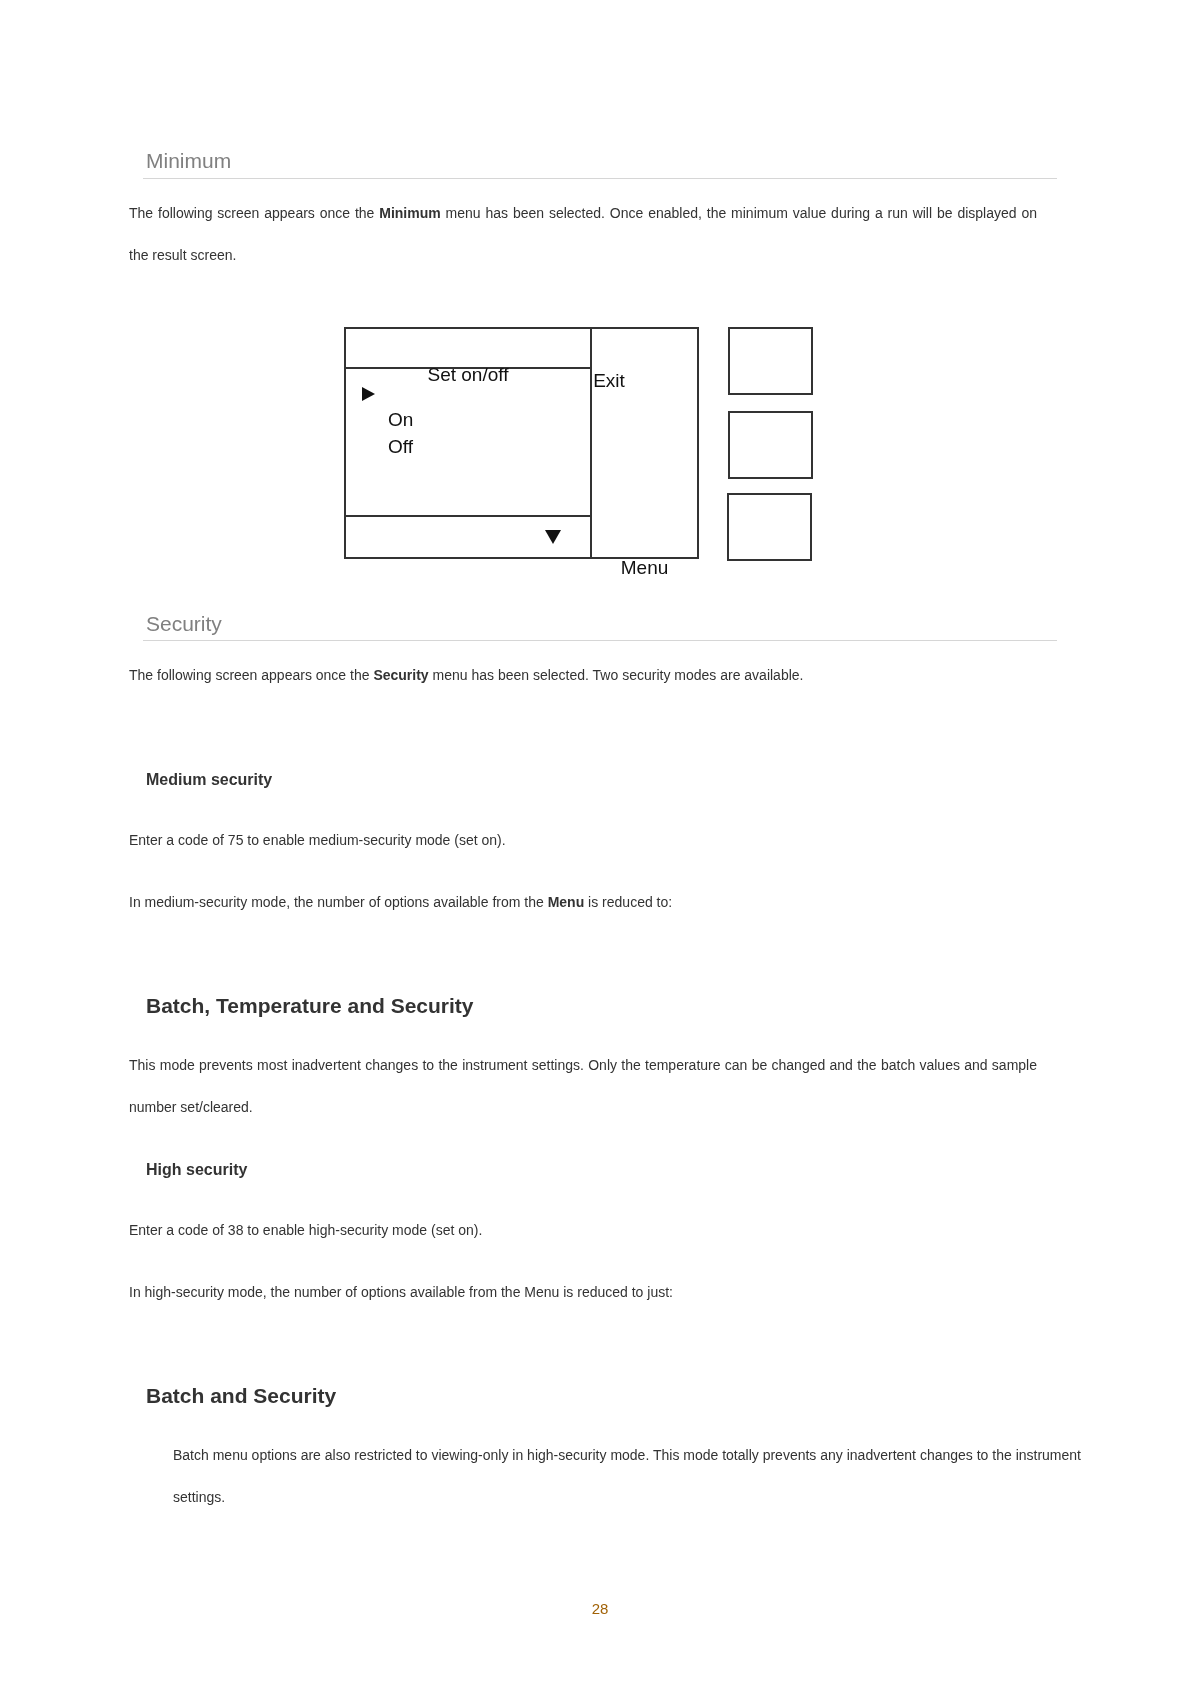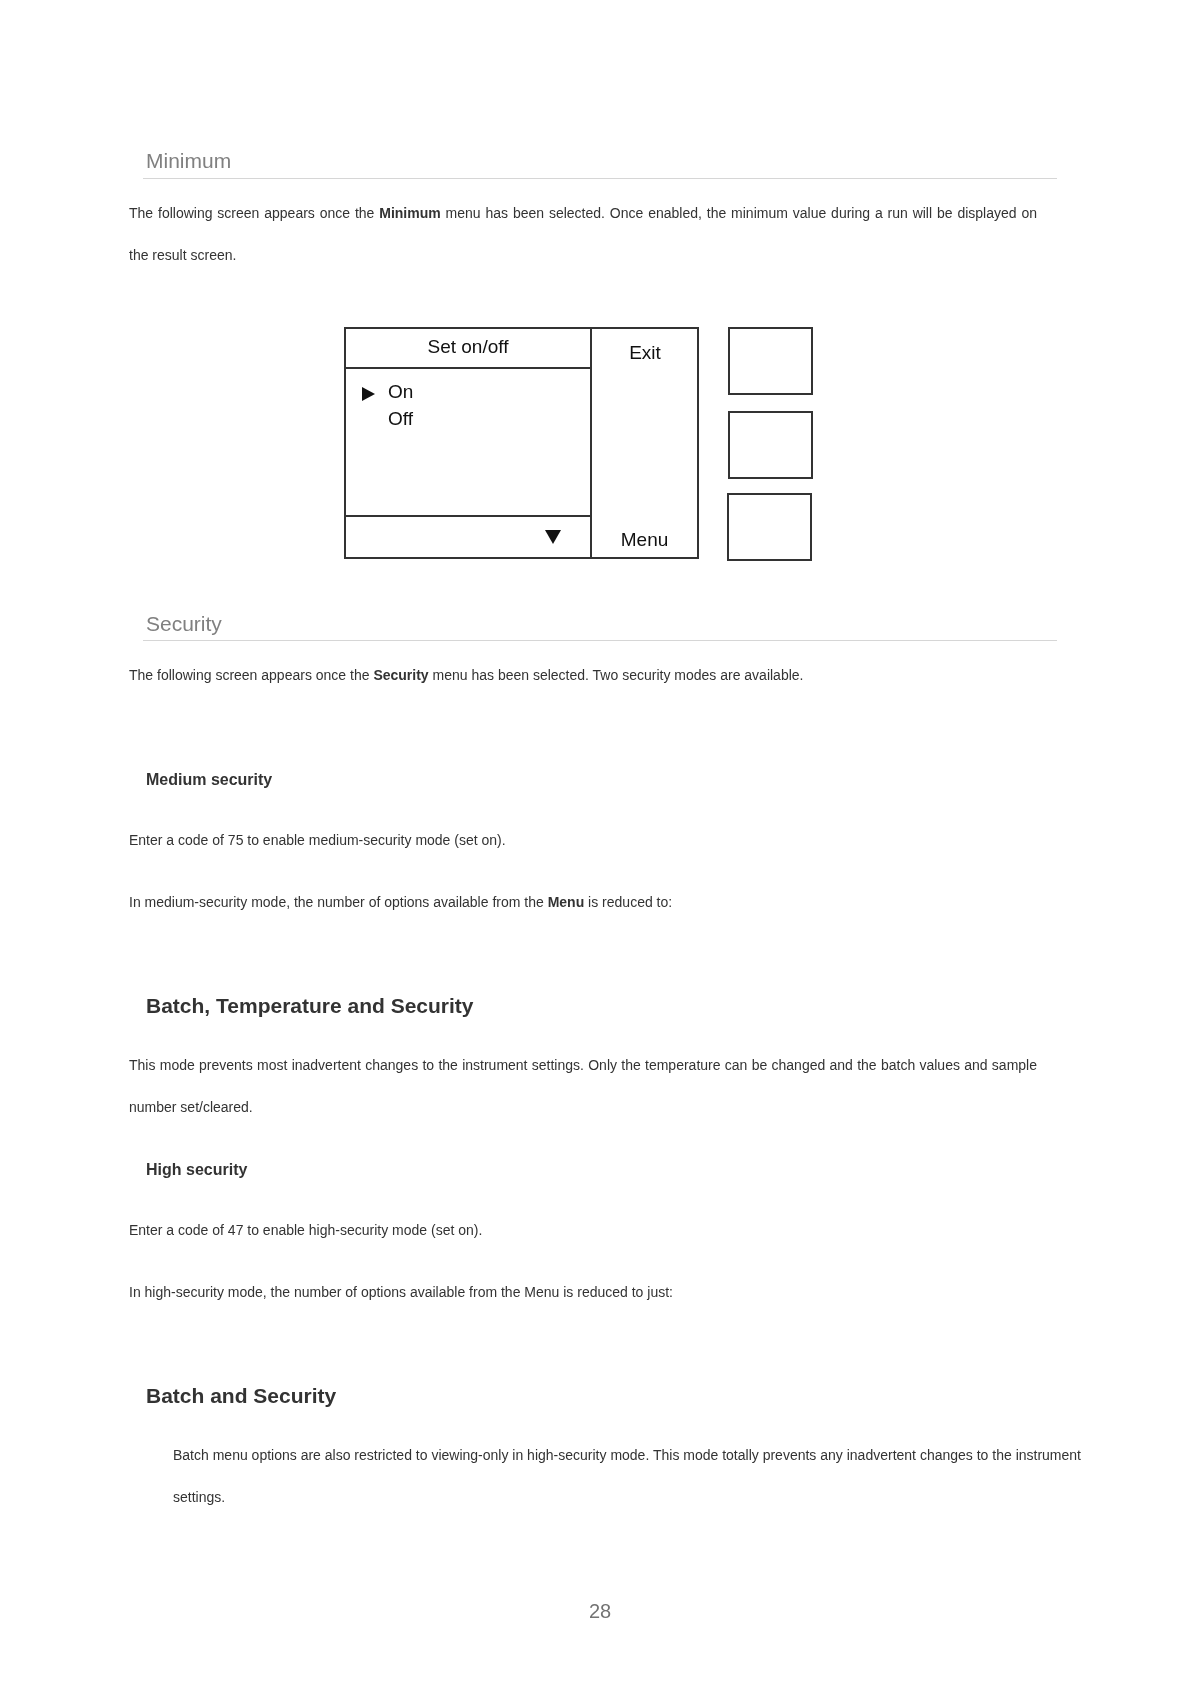--- a/index.html
+++ b/index.html
@@ -7,25 +7,25 @@
          font-family: "Liberation Sans", sans-serif; color: #333333; }
   .abs { position: absolute; }
   .sec-heading { position: absolute; left: 146px; font-size: 21px; color: #808080; line-height: 24px; }
   .divider { position: absolute; left: 143px; width: 914px; height: 0; border-top: 1px solid #d6d6d6; }
   .para { position: absolute; left: 129px; width: 908px; font-size: 14px; line-height: 42px;
           text-align: justify; text-align-last: left; margin: 0; }
   .para b { font-weight: bold; color: #333333; }
   .subhead { position: absolute; left: 146px; font-size: 16px; font-weight: bold; line-height: 24px; }
   .center { position: absolute; left: 146px; width: 908px; font-size: 21px;
             font-weight: bold; line-height: 24px; }
-  .page-num { position: absolute; left: 0; width: 1200px; text-align: center; font-size: 20px;
-              color: #737373; top: 1600px; }
+  .page-num { position: absolute; left: 0; width: 1200px; text-align: center; font-size: 15px;
+              color: #a16207; top: 1600px; }
   
   .box { position: absolute; border: 2px solid #333333; box-sizing: border-box; background: #fff; }
-  .dtext { position: absolute; font-size: 19px; color: #111111; line-height: 20px; }
+  .dtext { position: absolute; font-size: 19px; color: #111111; line-height: 20px; margin-top: 28px; }
   .tri-right { position: absolute; width: 0; height: 0; border-top: 7px solid transparent;
                border-bottom: 7px solid transparent; border-left: 13px solid #111; }
   .tri-down { position: absolute; width: 0; height: 0; border-left: 8px solid transparent;
               border-right: 8px solid transparent; border-top: 14px solid #111; }
 </style>
 </head>
 <body>
 
 <div class="sec-heading" style="top:149px;">Minimum</div>
 <div class="divider" style="top:178px;"></div>
@@ -35,37 +35,37 @@
   <div class="box" style="left:344px; top:327px; width:248px; height:232px;"></div>
   <div class="abs" style="left:346px; top:367px; width:244px; border-top:2px solid #333;"></div>
   <div class="abs" style="left:346px; top:515px; width:244px; border-top:2px solid #333;"></div>
   <div class="dtext" style="left:346px; top:337px; width:244px; text-align:center;">Set on/off</div>
   <div class="tri-right" style="left:362px; top:387px;"></div>
   <div class="dtext" style="left:388px; top:382px;">On</div>
   <div class="dtext" style="left:388px; top:409px;">Off</div>
   <div class="tri-down" style="left:545px; top:530px;"></div>
 
   <div class="box" style="left:590px; top:327px; width:109px; height:232px;"></div>
-  <div class="dtext" style="left:600px; top:343px; width:90px; text-align:center;">Exit</div>
+  <div class="dtext" style="left:564px; top:343px; width:90px; text-align:center;">Exit</div>
   <div class="dtext" style="left:592px; top:530px; width:105px; text-align:center;">Menu</div>
 
   <div class="box" style="left:728px; top:327px; width:85px; height:68px;"></div>
   <div class="box" style="left:728px; top:411px; width:85px; height:68px;"></div>
   <div class="box" style="left:727px; top:493px; width:85px; height:68px;"></div>
 </div>
 
 <div class="sec-heading" style="top:612px;">Security</div>
 <div class="divider" style="top:640px;"></div>
 <p class="para" style="top:654px;"><span>The following screen appears once the </span><b>Security</b><span> menu has been selected. Two security modes are available.</span></p>
 
 <div class="subhead" style="top:768px;">Medium security</div>
 <p class="para" style="top:819px;">Enter a code of 75 to enable medium-security mode (set on).</p>
 <p class="para" style="top:881px;"><span>In medium-security mode, the number of options available from the </span><b>Menu</b><span> is reduced to:</span></p>
 <div class="center" style="top:994px;">Batch, Temperature and Security</div>
 <p class="para" style="top:1044px;">This mode prevents most inadvertent changes to the instrument settings. Only the temperature can be changed and the batch values and sample number set/cleared.</p>
 
 <div class="subhead" style="top:1158px;">High security</div>
-<p class="para" style="top:1209px;">Enter a code of 47 to enable high-security mode (set on).</p>
+<p class="para" style="top:1209px;">Enter a code of 38 to enable high-security mode (set on).</p>
 <p class="para" style="top:1271px;">In high-security mode, the number of options available from the Menu is reduced to just:</p>
 <div class="center" style="top:1384px;">Batch and Security</div>
 <p class="para" style="top:1434px;margin-left:44px;">Batch menu options are also restricted to viewing-only in high-security mode. This mode totally prevents any inadvertent changes to the instrument settings.</p>
 
 <div class="page-num">28</div>
 
 </body></html>

